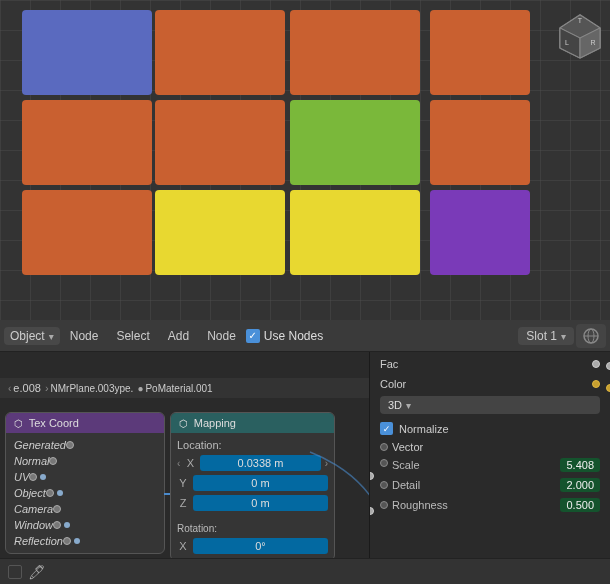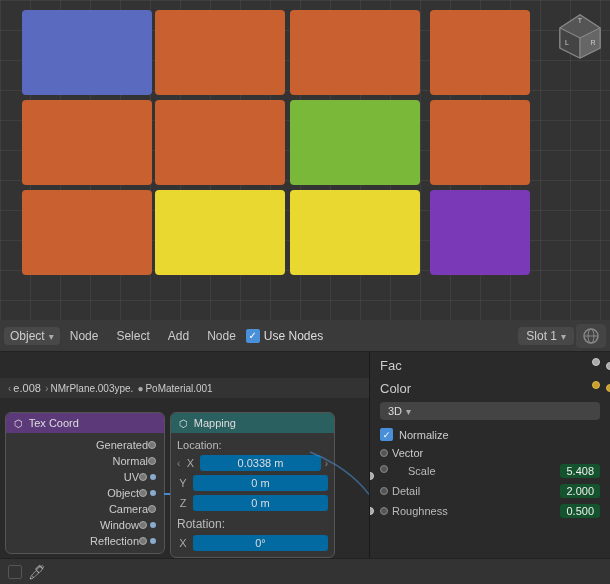--- a/index.html
+++ b/index.html
@@ -161,22 +161,23 @@
     .node-header.purple { background: #5c3a7a; }
 
     .node-body {
       padding: 4px 0;
     }
 
     .node-row {
       display: flex;
       align-items: center;
       padding: 2px 8px;
-      justify-content: flex-end;
-      font-size: 11px;
+      justify-content: flex-start;
+      font-size: 11px;
+      font-style: italic;
     }
 
     .socket {
       width: 8px; height: 8px;
       border-radius: 50%;
       border: 1px solid #888;
     }
     .socket-gray { background: #777; border-color: #aaa; }
 
     
@@ -220,23 +221,24 @@
     
     #right-panel {
       flex: 1;
       background: #2a2a2a;
       position: relative;
       overflow: hidden;
     }
 
     .fac-row {
       display: flex;
+      align-items: center;
       padding: 6px 10px 2px 10px;
       justify-content: space-between;
-      font-size: 13px;
+      font-size: 11px;
     }
 
     .fac-socket {
       width: 8px; height: 8px;
       border-radius: 50%;
       background: #aaa;
       border: 1px solid #ccc;
     }
 
     .dropdown-3d {
@@ -478,21 +480,21 @@
             <span style="color:#888;font-size:10px;">›</span>
           </div>
           <div class="field-row">
             <span class="axis-label">Y</span>
             <input class="field-input" value="0 m" style="width: 80px;">
           </div>
           <div class="field-row">
             <span class="axis-label">Z</span>
             <input class="field-input" value="0 m" style="width: 80px;">
           </div>
-          <div style="padding:2px 6px;font-size:12px;color:#bbb;margin-top:2px;">Rotation:</div>
+          <div style="padding:2px 6px;font-size:10px;color:#bbb;margin-top:8px;">Rotation:</div>
           <div class="field-row">
             <span class="axis-label">X</span>
             <input class="field-input" value="0°" style="width: 80px;">
           </div>
         </div>
       </div>
 
       <svg class="connections-svg">
         <line x1="164" y1="142" x2="170" y2="142" stroke="#4a8acc" stroke-width="2"></line>
         <path d="M 310 100 Q 360 120 380 160" stroke="#4a8acc" stroke-width="1.5" fill="none" opacity="0.6"></path>
@@ -523,21 +525,21 @@
         </div>
 
         <div class="vector-label">
           <div style="display:flex;align-items:center;gap:4px;">
             <div style="width:8px;height:8px;border-radius:50%;background:#555;border:1px solid #888;"></div>
             <span>Vector</span>
           </div>
         </div>
 
         <div class="param-row">
-          <div style="display:flex;align-items:flex-start;gap:20px;">
+          <div style="display:flex;align-items:flex-start;gap:4px;">
             <div style="width:8px;height:8px;border-radius:50%;background:#555;border:1px solid #888;"></div>
             <span class="param-label">Scale</span>
           </div>
           <span class="param-value">5.408</span>
         </div>
 
         <div class="param-row">
           <div style="display:flex;align-items:center;gap:4px;">
             <div style="width:8px;height:8px;border-radius:50%;background:#555;border:1px solid #888;"></div>
             <span class="param-label">Detail</span>

